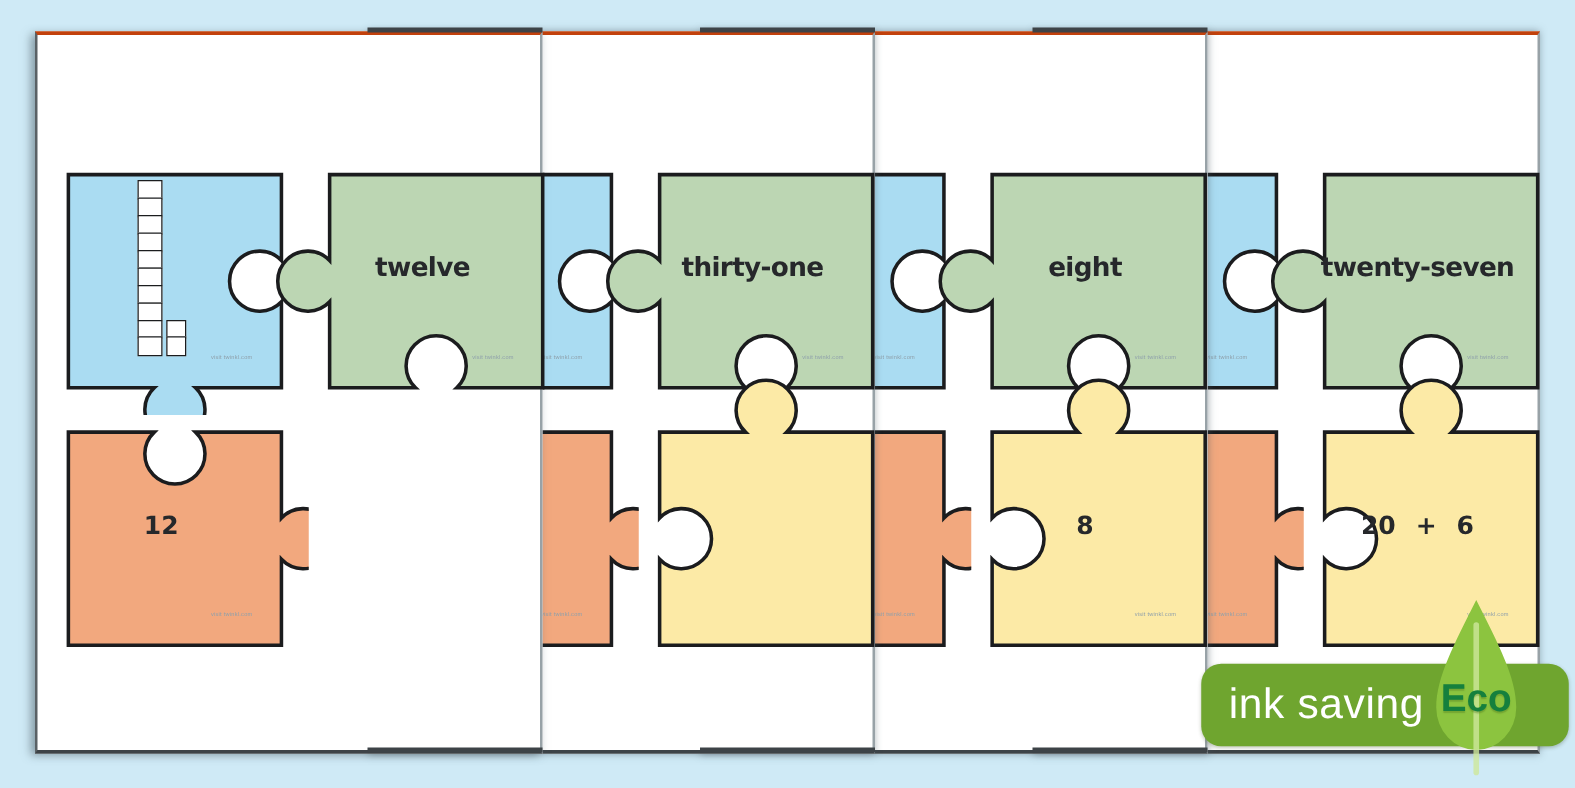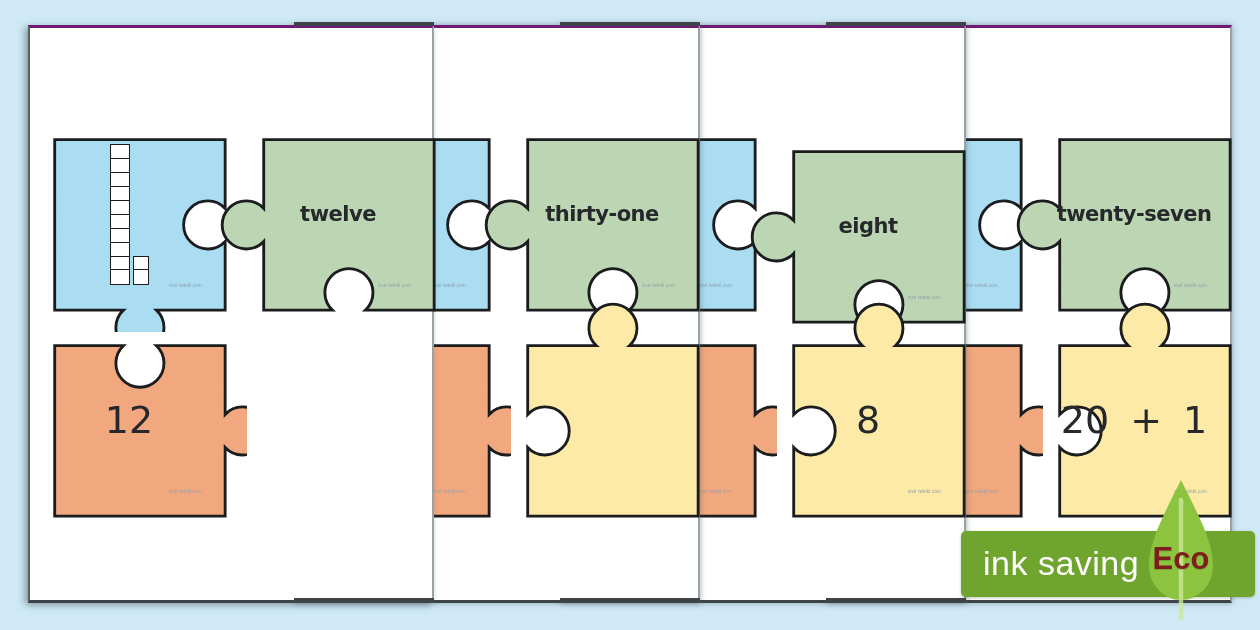--- a/index.html
+++ b/index.html
@@ -1,40 +1,40 @@
 <!DOCTYPE html>
 <html><head>
 <meta charset="utf-8">
 <style>
   html,body{margin:0;padding:0;background:#cfeaf6;}
   .stage{position:relative;width:1260px;height:630px;overflow:hidden;font-family:"Liberation Sans",sans-serif;}
   .page{position:absolute;top:25px;width:406px;height:578px;background:#fff;
-        border-top:3px solid #701a75;border-bottom:3px solid #3d4347;border-right:2px solid #98a2a7;
+        border-top:3px solid #c2410c;border-bottom:3px solid #3d4347;border-right:2px solid #98a2a7;
         box-shadow:0 0 6px rgba(70,85,95,.5);box-sizing:border-box;}
   .page.first{border-left:2px solid #5a6165;box-shadow:-3px 2px 7px rgba(70,85,95,.55);}
   .peek{position:absolute;height:4px;background:#3d4347;z-index:45;}
   .piece{position:absolute;width:236px;height:236px;}
   .piece svg{position:absolute;left:0;top:0;}
   .face{position:absolute;left:40px;top:40px;width:156px;height:156px;}
   .center{display:flex;align-items:center;justify-content:center;}
   .word{font-family:"DejaVu Sans","Liberation Sans",sans-serif;font-weight:bold;font-size:21px;letter-spacing:-0.5px;}
-  .num{font-family:"DejaVu Sans","Liberation Sans",sans-serif;font-weight:normal;font-size:38px;word-spacing:9px;}
+  .num{font-family:"DejaVu Sans","Liberation Sans",sans-serif;font-weight:bold;font-size:20px;word-spacing:9px;}
   .wm{position:absolute;right:5px;bottom:4px;font-size:4.5px;color:#8fa0ab;letter-spacing:.2px;}
   .blocks{position:absolute;left:59px;top:8px;height:141px;display:flex;align-items:flex-end;gap:3px;}
   .rod,.ones{display:flex;flex-direction:column;}
   .cell{width:19.5px;height:15.6px;background:#fff;border:1.7px solid #1b1c1e;box-sizing:border-box;margin-top:-1.7px;}
   .rod .cell:first-child,.ones .cell:first-child{margin-top:0;}
   .ones .cell{width:16.5px;}
   
-  .badge{position:absolute;left:961px;top:531px;width:294px;height:66px;border-radius:5px;z-index:50;
+  .badge{position:absolute;left:961px;top:531px;width:294px;height:66px;border-radius:16px;z-index:50;
          box-shadow:0 1px 3px rgba(60,80,40,.3);}
   .badge-label{position:absolute;left:22px;top:0;line-height:64px;font-size:34px;letter-spacing:.5px;}
   .leaf{position:absolute;left:1146px;top:478px;z-index:51;}
   .eco-text{position:absolute;left:1146px;top:541px;width:70px;text-align:center;z-index:52;
-            font-size:31px;font-weight:bold;color:#7f1d1d;text-shadow:0 1px 1px rgba(80,120,30,.4);}
+            font-size:31px;font-weight:bold;color:#15803d;text-shadow:0 1px 1px rgba(80,120,30,.4);}
 </style>
 </head>
 <body>
 
 <div class="stage" style="background-color: rgb(207, 234, 246);">
 
   <div class="page first" style="left: 28px; z-index: 40; background-color: rgb(255, 255, 255); color: rgb(38, 40, 43);">
 
     <div class="piece" style="left:-19px;top:68px;">
       <svg width="236" height="236" viewBox="-40 -40 216 216">
@@ -121,21 +121,21 @@
 
   <div class="page" style="left: 560px; z-index: 20; background-color: rgb(255, 255, 255); color: rgb(38, 40, 43);">
     <div class="piece" style="left:-19px;top:68px;">
       <svg width="236" height="236" viewBox="-40 -40 216 216">
         <path d="M0 0 L156 0 L156 62.9 A22 22 0 1 0 156 93.1 L156 156 L93.1 156 A22 22 0 1 1 62.9 156 L0 156 Z" stroke="#1b1c1e" stroke-width="2.6" fill="#aadcf2"></path>
       </svg>
       <div class="face">
           <span class="wm">visit twinkl.com</span>
         </div>
     </div>
-    <div class="piece" style="left:190px;top:80px;">
+    <div class="piece" style="left:190px;top:68px;">
       <svg width="236" height="236" viewBox="-40 -40 216 216">
         <path d="M0 0 L156 0 L156 156 L93.1 156 A22 22 0 1 0 62.9 156 L0 156 L0 93.1 A22 22 0 1 1 0 62.9 Z" stroke="#1b1c1e" stroke-width="2.6" fill="#bcd6b3"></path>
       </svg>
       <div class="face center">
         <div class="word">eight</div>
         <span class="wm">visit twinkl.com</span>
       </div>
     </div>
     <div class="piece" style="left:-19px;top:274px;">
       <svg width="236" height="236" viewBox="-40 -40 216 216">
@@ -182,21 +182,21 @@
       <div class="face center">
         <div class="num"></div>
         <span class="wm">visit twinkl.com</span>
       </div>
     </div>
     <div class="piece" style="left:190px;top:274px;">
       <svg width="236" height="236" viewBox="-40 -40 216 216">
         <path d="M0 0 L62.9 0 A22 22 0 1 1 93.1 0 L156 0 L156 156 L0 156 L0 93.1 A22 22 0 1 0 0 62.9 Z" stroke="#1b1c1e" stroke-width="2.6" fill="#fceaa6"></path>
       </svg>
       <div class="face center">
-        <div class="num">20 + 1</div>
+        <div class="num">20 + 6</div>
         <span class="wm">visit twinkl.com</span>
       </div>
     </div>
   </div>
 
   <div class="peek" style="left:294px;width:140px;top:22px;"></div>
   <div class="peek" style="left:560px;width:140px;top:22px;"></div>
   <div class="peek" style="left:826px;width:140px;top:22px;"></div>
   <div class="peek" style="left:294px;width:140px;top:598px;"></div>
   <div class="peek" style="left:560px;width:140px;top:598px;"></div>

